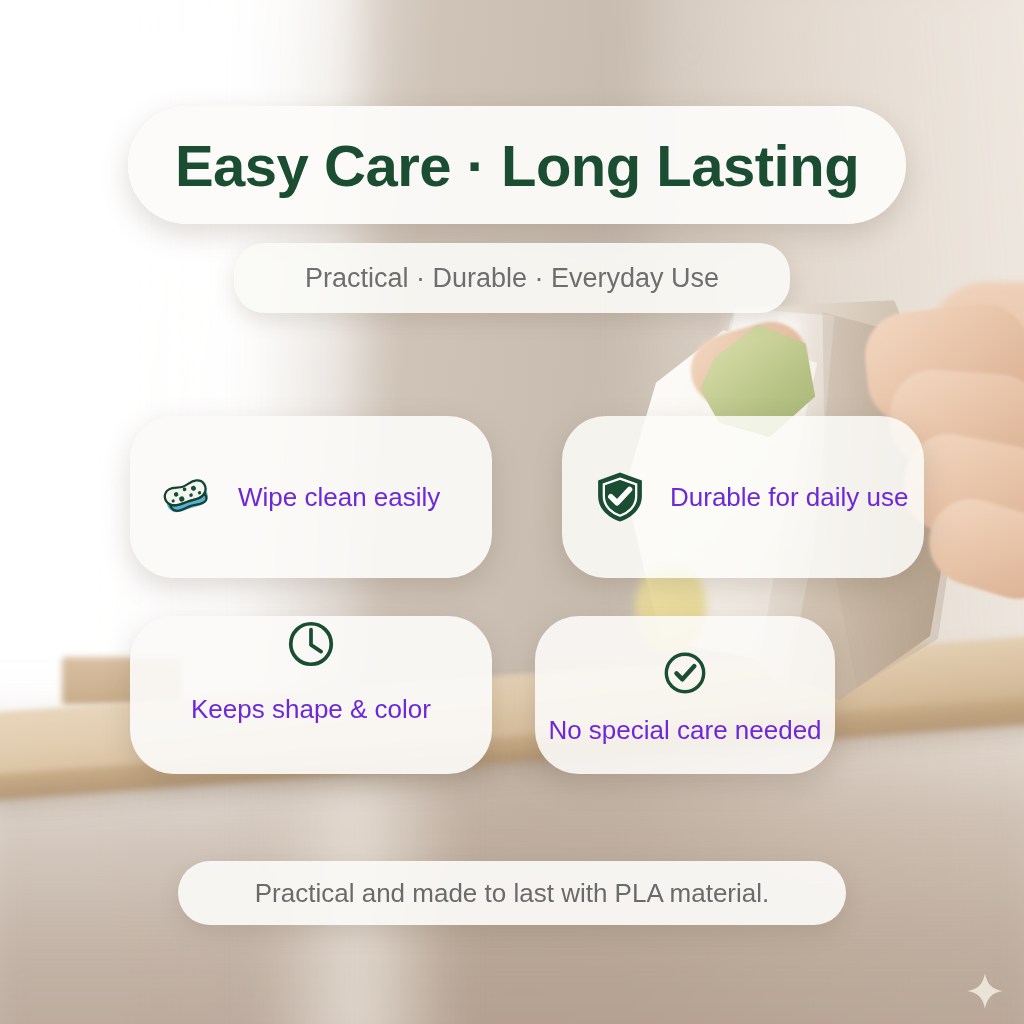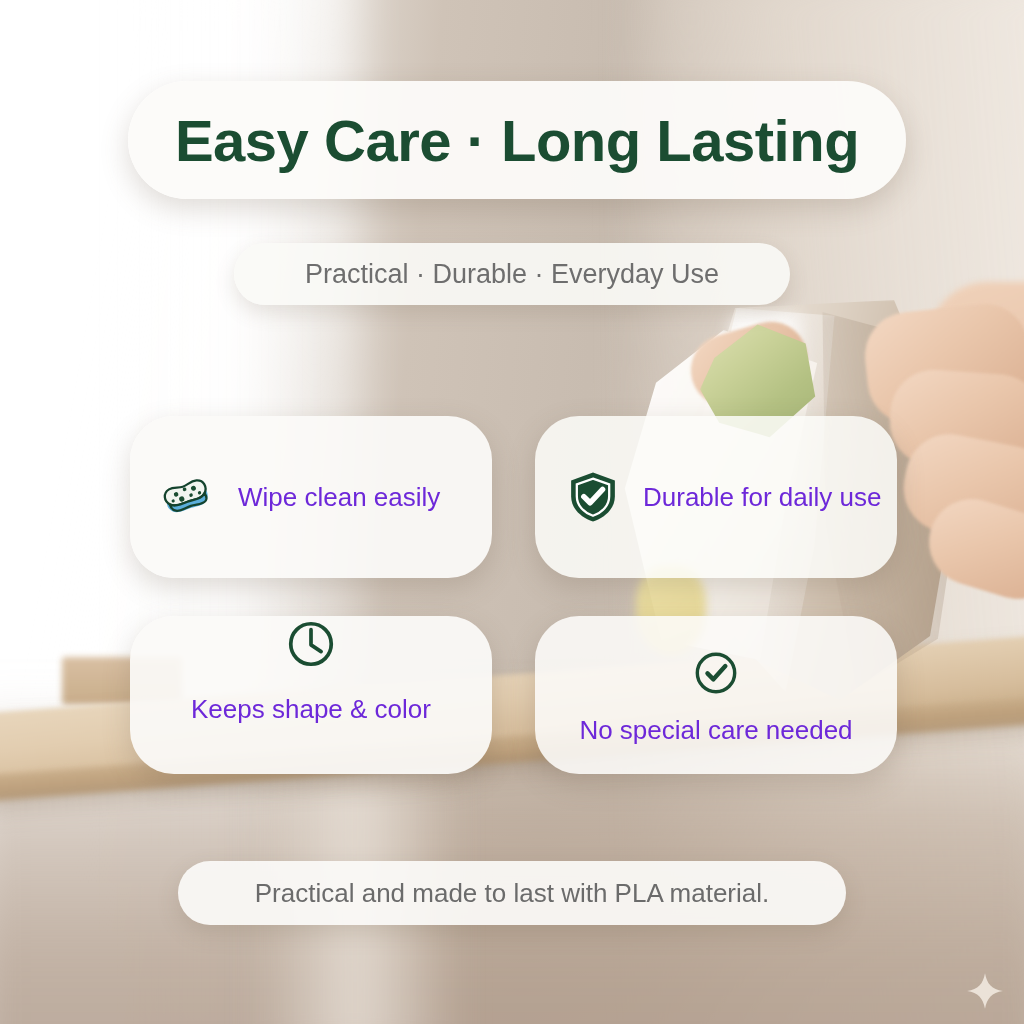--- a/index.html
+++ b/index.html
@@ -167,36 +167,36 @@
   .pill, .card {
     position: absolute;
     background: rgba(251,250,247,0.93);
     box-shadow: 0 10px 28px rgba(110,92,74,0.22);
     display: flex;
     align-items: center;
     box-sizing: border-box;
   }
 
   .title-pill {
-    left: 128px; top: 81px; width: 778px; height: 118px;
+    left: 128px; top: 106px; width: 778px; height: 118px;
     border-radius: 59px;
     justify-content: center;
     background: rgba(252,251,249,0.95);
     align-items: center;
   }
   .title-text {
     color: #1b4d32;
     font-size: 58px;
     font-weight: 700;
     letter-spacing: -0.5px;
     white-space: nowrap;
   }
 
   .subtitle-pill {
-    left: 234px; top: 243px; width: 556px; height: 62px;
+    left: 234px; top: 243px; width: 556px; height: 70px;
     border-radius: 31px;
     justify-content: center;
     background: rgba(250,249,246,0.90);
     box-shadow: 0 8px 20px rgba(110,92,74,0.16);
   }
   .subtitle-text {
     color: #6e6e6e;
     font-size: 27px;
     font-weight: 400;
     white-space: nowrap;
@@ -208,24 +208,24 @@
   }
   .card.row { justify-content: flex-start; gap: 22px; }
   .card.col {
     flex-direction: column;
     justify-content: center;
     align-items: center;
     gap: 14px;
   }
 
   .card-1 { left: 130px; top: 416px; width: 362px; height: 162px; }
-  .card-2 { left: 535px; top: 416px; width: 362px; height: 162px;
+  .card-2 { left: 562px; top: 416px; width: 362px; height: 162px;
             background: rgba(252,251,248,0.86); }
   .card-3 { left: 130px; top: 616px; width: 362px; height: 158px; flex-direction: column; }
-  .card-4 { left: 535px; top: 616px; width: 362px; height: 158px;
+  .card-4 { left: 535px; top: 616px; width: 300px; height: 158px;
             background: rgba(252,251,248,0.88); }
 
   .card-label {
     color: #6d28d9;
     font-size: 26px;
     font-weight: 400;
     white-space: nowrap;
   }
 
   .icon-box {

